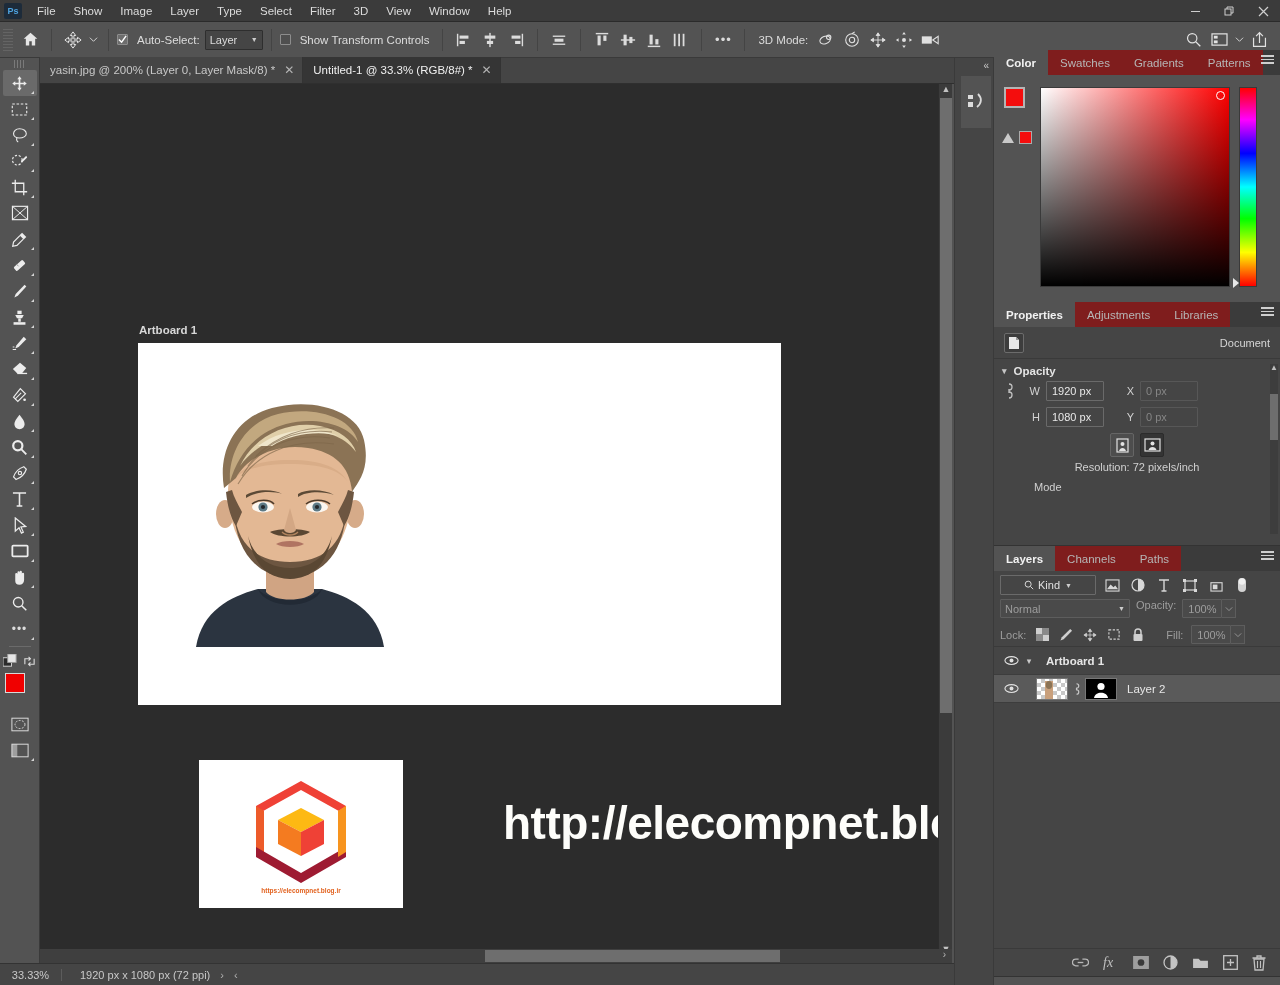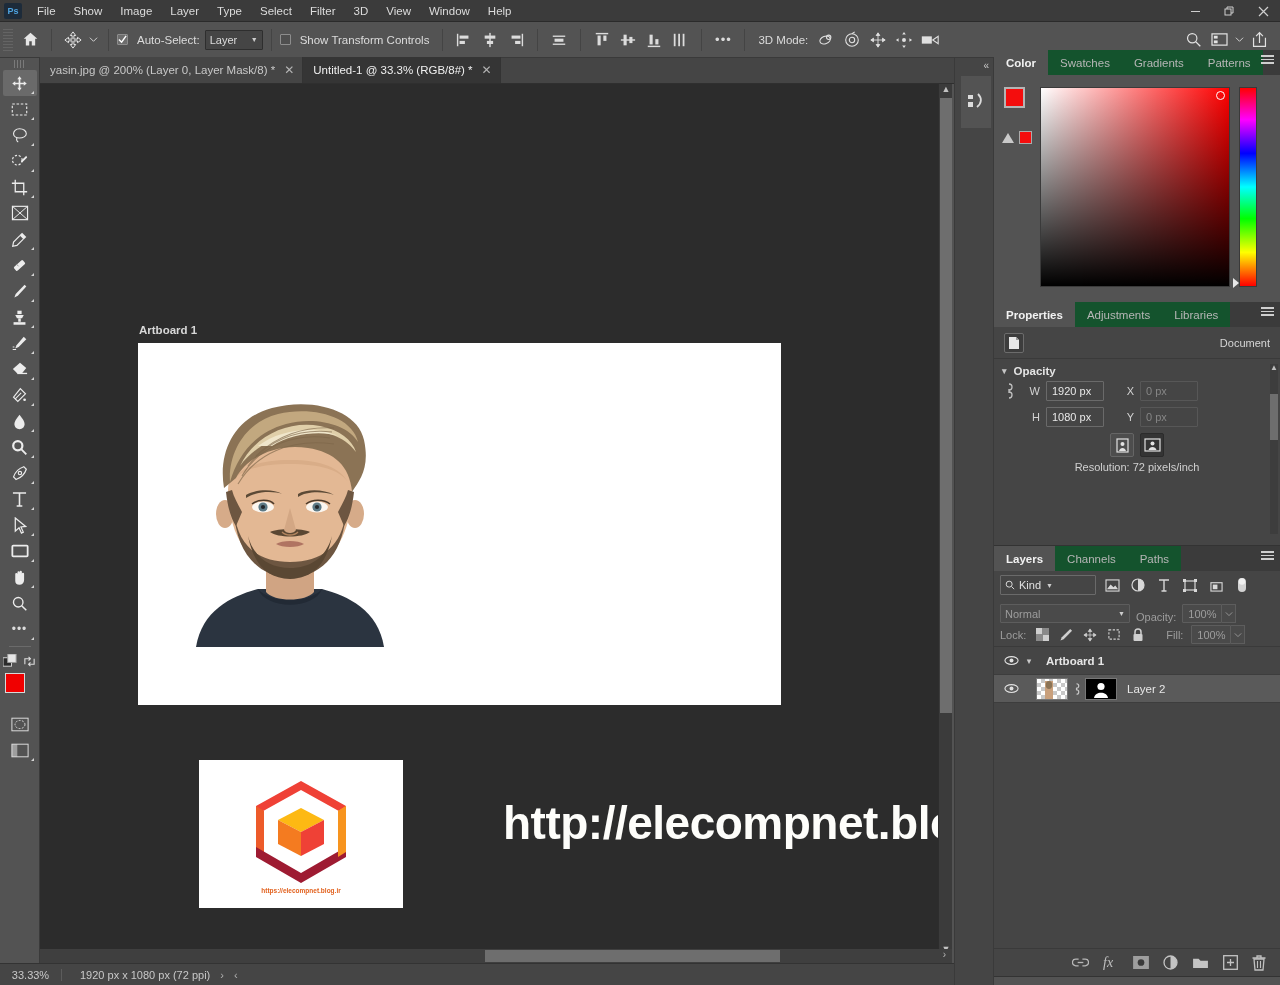--- a/index.html
+++ b/index.html
@@ -153,21 +153,21 @@
     position: absolute; top: 50px; left: 994px; width: 286px; height: 927px;
     background: #454545;
   }
   .panel { background: #454545; border-bottom: 1px solid #333; position: relative; }
   .panel-tabs {
     display: flex; align-items: stretch; height: 25px; background: #3b3b3b;
     position: relative;
   }
   .ptab {
     padding: 0 12px; display: flex; align-items: center; font-size: 11.5px;
-    color: #b6b6b6; background: #14532d;
+    color: #b6b6b6; background: #7f1d1d;
   }
   .ptab.active { background: #535353; color: #f2f2f2; font-weight: bold; }
   .pmenu { position: absolute; right: 6px; top: 5px; color: #cfcfcf; font-size: 12px; line-height: 1;}
   .hamb { display: flex; flex-direction: column; gap: 2px; }
   .hamb i { display: block; width: 13px; height: 1.5px; background: #cfcfcf; }
 
   
   .colorbody { height: 227px; background: #535353; position: relative; }
   .col-sw { position: absolute; left: 10px; top: 12px; width: 30px; height: 30px; }
   .col-fg { position: absolute; left: 0; top: 0; width: 21px; height: 21px;
@@ -226,25 +226,25 @@
   .mode-text { padding: 8px 0 4px 40px; font-size: 11px; color: #d0d0d0; }
   .panel-scroll { position: absolute; right: 2px; top: 58px; width: 8px; height: 150px; }
   .ps-track { width: 8px; height: 100%; background: #3d3d3d; }
   .ps-thumb { width: 8px; height: 46px; background: #6e6e6e; position: relative; top: 22px;}
 
   
   .layers-toolrow { display: flex; align-items: center; height: 28px; padding: 0 6px; gap: 6px; }
   .kind-sel {
     display: flex; align-items: center; width: 96px; height: 20px; background: #454545;
     border: 1px solid #6a6a6a; font-size: 11px; color: #e0e0e0; padding: 0 4px;
-    justify-content: flex-start; border-radius: 1px;
+    justify-content: center; border-radius: 1px;
   }
   .filt-ico { width: 20px; height: 20px; display: flex; align-items: center;
               justify-content: center; color: #d8d8d8; }
-  .blend-row { display: flex; align-items: flex-end; height: 24px; padding: 0 6px; gap: 6px; }
+  .blend-row { display: flex; align-items: flex-start; height: 24px; padding: 0 6px; gap: 6px; }
   .blend-sel {
     width: 130px; height: 19px; background: #4a4a4a; border: 1px solid #5d5d5d;
     display: flex; align-items: center; justify-content: space-between;
     padding: 0 4px; font-size: 11px; color: #9d9d9d; border-radius: 1px;
   }
   .opa-lbl { font-size: 11px; color: #9d9d9d; }
   .opa-fld {
     width: 40px; height: 19px; background: #4a4a4a; border: 1px solid #5d5d5d;
     font-size: 11px; color: #9d9d9d; display: flex; align-items: center;
     justify-content: center; border-radius: 1px 0 0 1px;
@@ -871,20 +871,21 @@
         <div class="orient-btn active">
           <svg width="17" height="14" viewBox="0 0 17 14">
               <rect x="1" y="1" width="15" height="12" fill="none" stroke="#e2e2e2" stroke-width="1.2"></rect>
               <circle cx="8.5" cy="5.5" r="2" fill="#e2e2e2"></circle>
               <path d="M4.5 12 C5.5 8 11.5 8 12.5 12 Z" fill="#e2e2e2"></path>
             </svg>
         </div>
       </div>
 
       <div class="res-text">Resolution: 72 pixels/inch</div>
+      <div class="mode-text">Mode</div>
 
       <div class="panel-scroll" style="top:62px;height:170px">
         <div class="ps-track">
           <div style="color:#bdbdbd;font-size:8px;text-align:center;line-height:8px">▲</div>
           <div class="ps-thumb"></div>
         </div>
       </div>
     </div>
 
     <div class="panel" style="height:431px">

